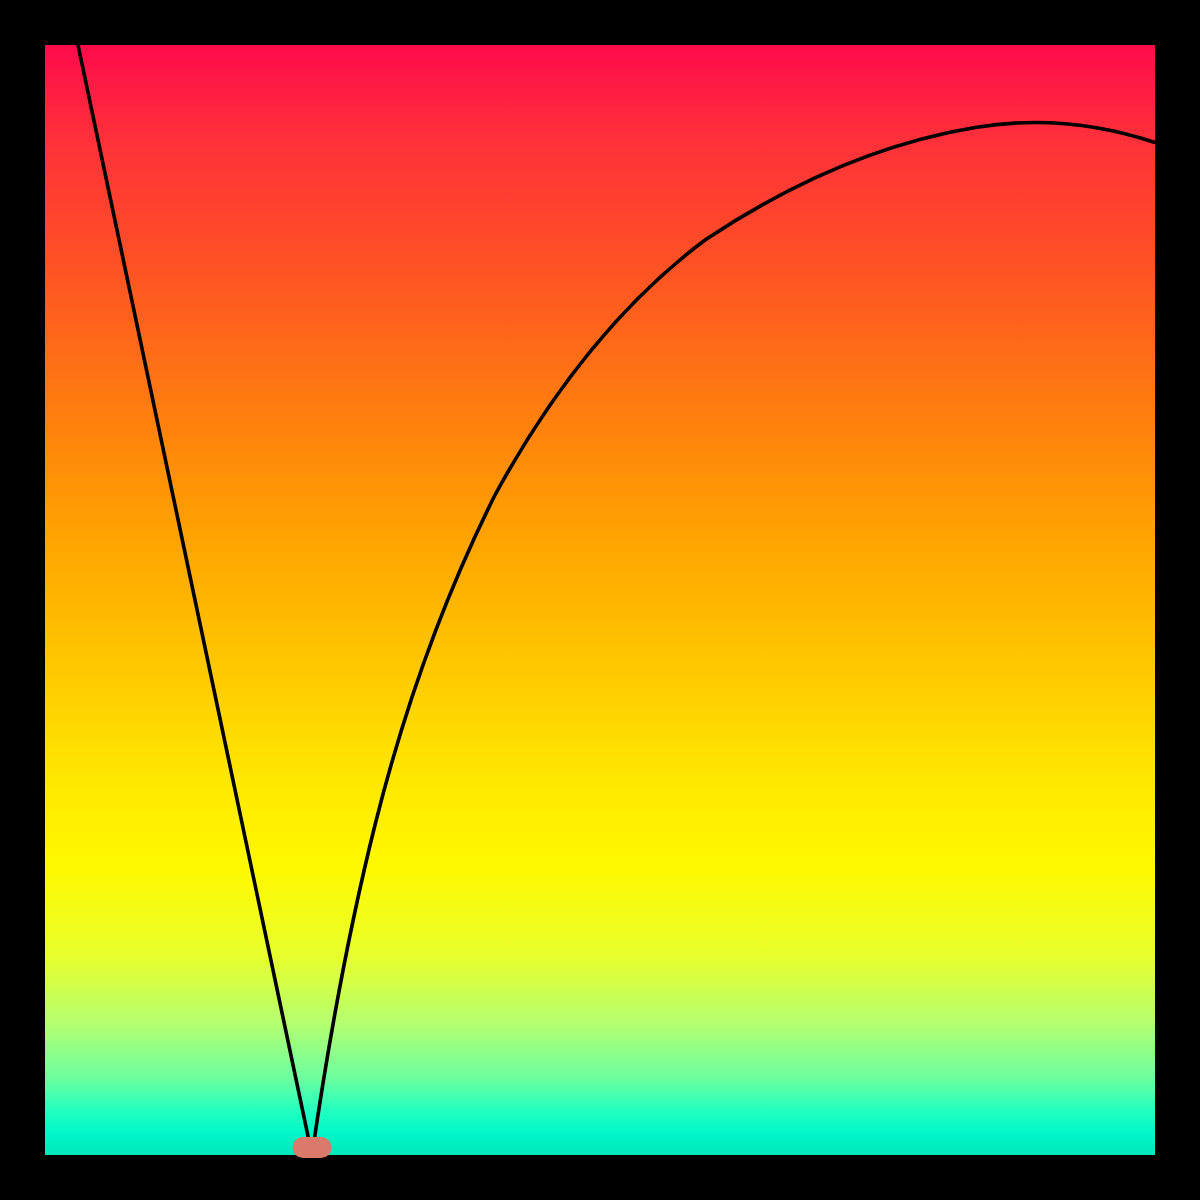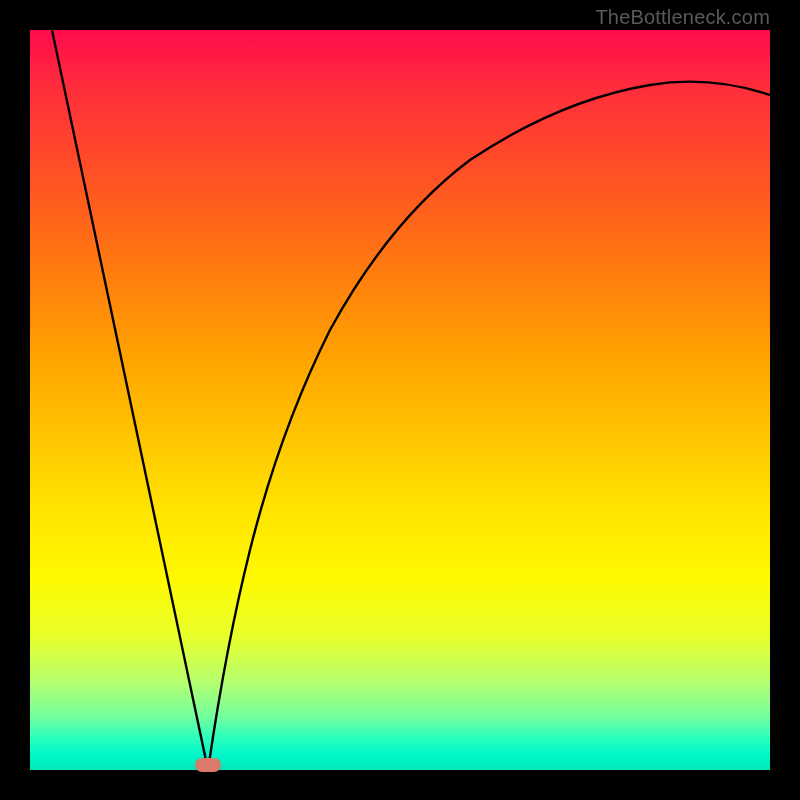--- a/index.html
+++ b/index.html
@@ -80,15 +80,14 @@
                Q 250 400 300 300
                Q 360 190 440 130
                Q 530 70 620 55
                Q 680 45 740 65" stroke="#000" stroke-width="2.4" fill="none" stroke-linecap="round"></path>
     </svg>
 
     <div class="marker" style="left:178px; top:735px;"></div>
 
   </div>
 
-  <div class="attribution">TheBottleneck.com</div>
 
 </div>
 
 </body></html>

